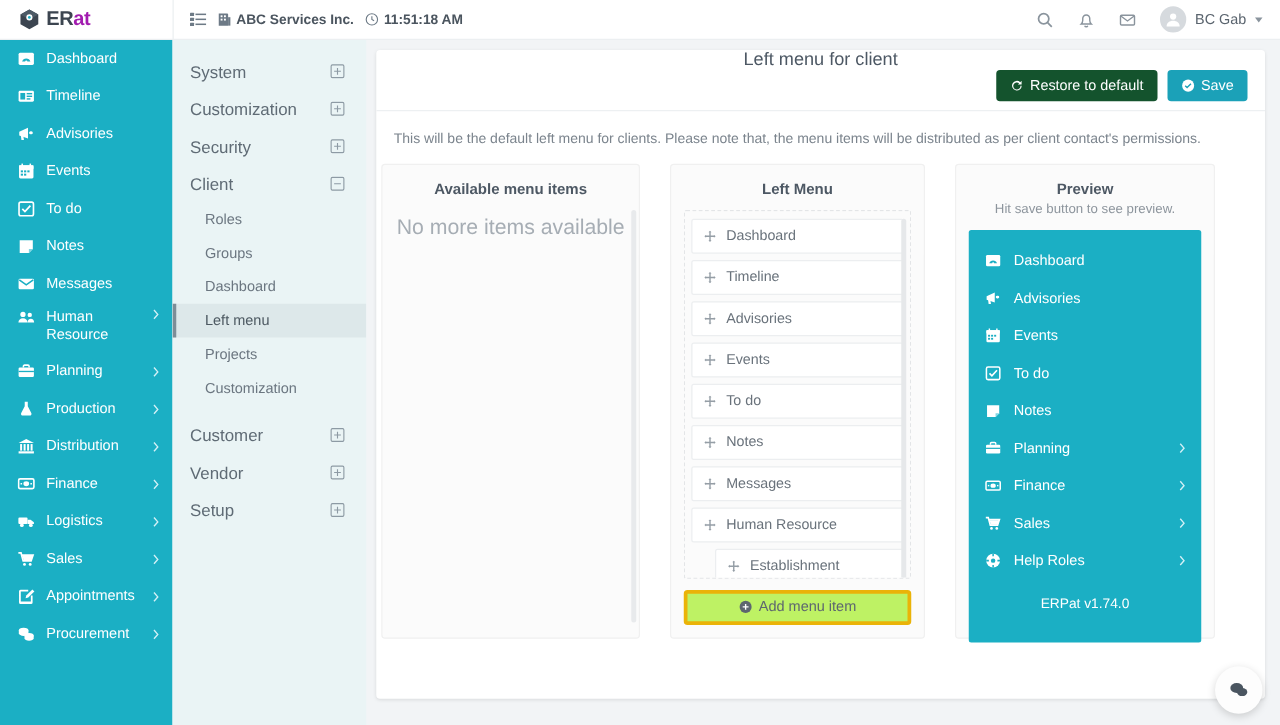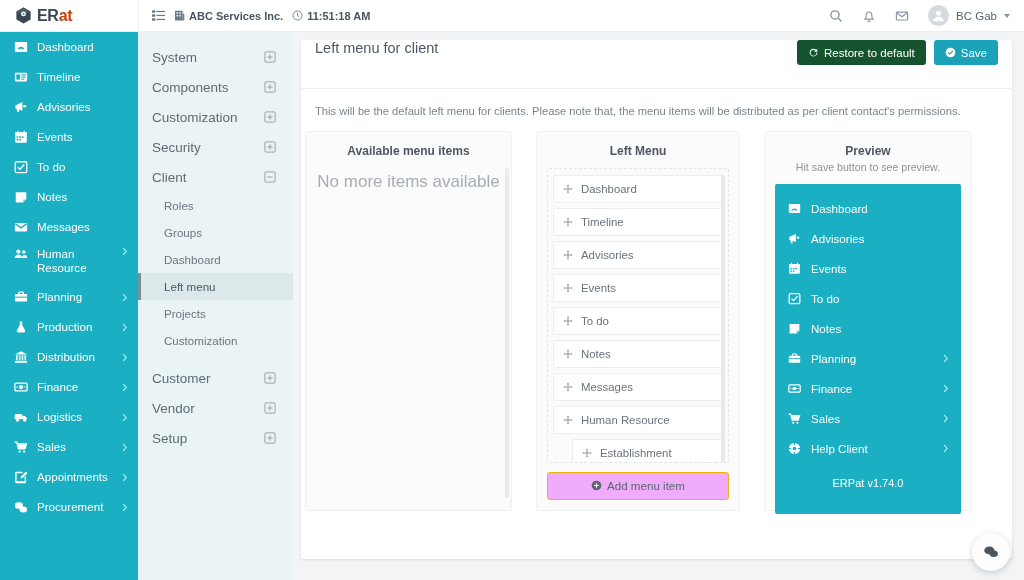--- a/index.html
+++ b/index.html
@@ -15,21 +15,21 @@
     background: #ffffff; display: flex; align-items: center;
     border-bottom: 1px solid #eceff1; z-index: 30;
   }
   .brand {
     width: 138px; height: 32px; display: flex; align-items: center;
     padding-left: 14px; gap: 4px;
   }
   .brand-logo { width: 19px; height: 19px; flex: none; }
   .brand-text { font-size: 16px; font-weight: bold; letter-spacing: -.3px; }
   .brand-text .er { color: #3c4550; }
-  .brand-text .at { color: #c2410c; }
+  .brand-text .at { color: #a21caf; }
   .topbar-divider { width: 1px; height: 32px; background: #eceff1; }
   .topbar-left {
     display: flex; align-items: center; gap: 9px;
     padding-left: 13px; font-size: 11px; color: #4b555f; font-weight: bold;
   }
   .topbar-left .ticon { color: #6d7a86; display: inline-flex; }
   .tb-item { display: flex; align-items: center; gap: 4px; }
   .tb-time { font-weight: bold; color: #4b555f; }
   .topbar-right {
     margin-left: auto; display: flex; align-items: center;
@@ -82,22 +82,23 @@
   }
 
   
   .main {
     position: absolute; top: 40px; left: 301px; width: 711px; height: 519px;
     background: #ffffff; border-radius: 3px;
     box-shadow: 0 1px 3px rgba(0,0,0,.10);
     overflow: hidden;
   }
   .panel-head {
-    height: 49px; display: flex; padding: 0 14px;
+    height: 49px; display: flex; align-items: center; padding: 0 14px;
     border-bottom: 1px solid #edf0f2;
+    flex-direction: column;
   }
   .panel-title { font-size: 14.5px; color: #4d5864; }
   .panel-actions { margin-left: auto; display: flex; gap: 8px; }
   .btn {
     display: inline-flex; align-items: center; gap: 5px;
     height: 25px; padding: 0 11px; border-radius: 3px;
     font-size: 11.5px; color: #fff; border: none; cursor: pointer;
     font-family: "Liberation Sans", sans-serif;
   }
   .btn-danger { background: #14532d; }
@@ -134,22 +135,22 @@
                height: 290px; background: #e6e8ea; border-radius: 2px; }
   .mi {
     display: flex; align-items: center; gap: 8px;
     border: 1px solid #eceef0; border-radius: 2px; background: #fff;
     height: 28px; margin-bottom: 5px; padding: 0 9px;
     font-size: 11.4px; color: #69727b; cursor: move;
   }
   .mi.child { margin-left: 19px; align-items: center; }
   .mi .mv { color: #959ea6; font-size: 11px; display: inline-flex; }
   .addbtn {
-    margin-top: 9px; height: 29px; border: 1px solid #eab308; border-radius: 3px;
-    background: #f0abfc; display: flex; align-items: center; justify-content: center;
+    margin-top: 9px; height: 29px; border: 3px solid #eab308; border-radius: 3px;
+    background: #bef264; display: flex; align-items: center; justify-content: center;
     gap: 5px; font-size: 11.6px; color: #5d666f; cursor: pointer;
   }
 
   
   .col-prev { width: 208px; height: 380px; }
   .prev-body {
     margin-top: 11px; background: #1bafc4; border-radius: 2px;
     padding: 9px 0 0; height: 330px; overflow: hidden;
   }
   .pv-item {
@@ -477,29 +478,20 @@
       <div class="sub-group">
         <span>System</span>
         <span class="exp">
           <svg viewBox="0 0 16 16" width="12" height="12">
             <rect x="1.2" y="1.2" width="13.6" height="13.6" rx="1.4" fill="none" stroke="#8d9aa4" stroke-width="1.2"></rect>
             <path d="M8 4.4v7.2M4.4 8h7.2" stroke="#8d9aa4" stroke-width="1.2"></path>
           </svg>
         </span>
       </div>
       <div class="sub-group">
-        <span>Components</span>
-        <span class="exp">
-          <svg viewBox="0 0 16 16" width="12" height="12">
-            <rect x="1.2" y="1.2" width="13.6" height="13.6" rx="1.4" fill="none" stroke="#8d9aa4" stroke-width="1.2"></rect>
-            <path d="M8 4.4v7.2M4.4 8h7.2" stroke="#8d9aa4" stroke-width="1.2"></path>
-          </svg>
-        </span>
-      </div>
-      <div class="sub-group">
         <span>Customization</span>
         <span class="exp">
           <svg viewBox="0 0 16 16" width="12" height="12">
             <rect x="1.2" y="1.2" width="13.6" height="13.6" rx="1.4" fill="none" stroke="#8d9aa4" stroke-width="1.2"></rect>
             <path d="M8 4.4v7.2M4.4 8h7.2" stroke="#8d9aa4" stroke-width="1.2"></path>
           </svg>
         </span>
       </div>
       <div class="sub-group">
         <span>Security</span>
@@ -799,21 +791,21 @@
               </span>
             </div>
             <div class="pv-item">
               <span class="pico">
                 <svg viewBox="0 0 16 16" width="13" height="13">
                   <circle cx="8" cy="8" r="6.8" fill="#ffffff"></circle>
                   <circle cx="8" cy="8" r="2.2" fill="#1bafc4"></circle>
                   <path d="M8 1.2v2.6M8 12.2v2.6M1.2 8h2.6M12.2 8h2.6" stroke="#1bafc4" stroke-width="1.5"></path>
                 </svg>
               </span>
-              <span>Help Client</span>
+              <span>Help Roles</span>
               <span class="parrow">
                 <svg viewBox="0 0 8 12" width="6" height="9" fill="none" stroke="#d2f0f6" stroke-width="1.5">
                   <path d="m1.6 1.4 4 4.6-4 4.6"></path>
                 </svg>
               </span>
             </div>
           </div>
         <div class="pv-ver">ERPat v1.74.0</div>
       </div>
     </div>

